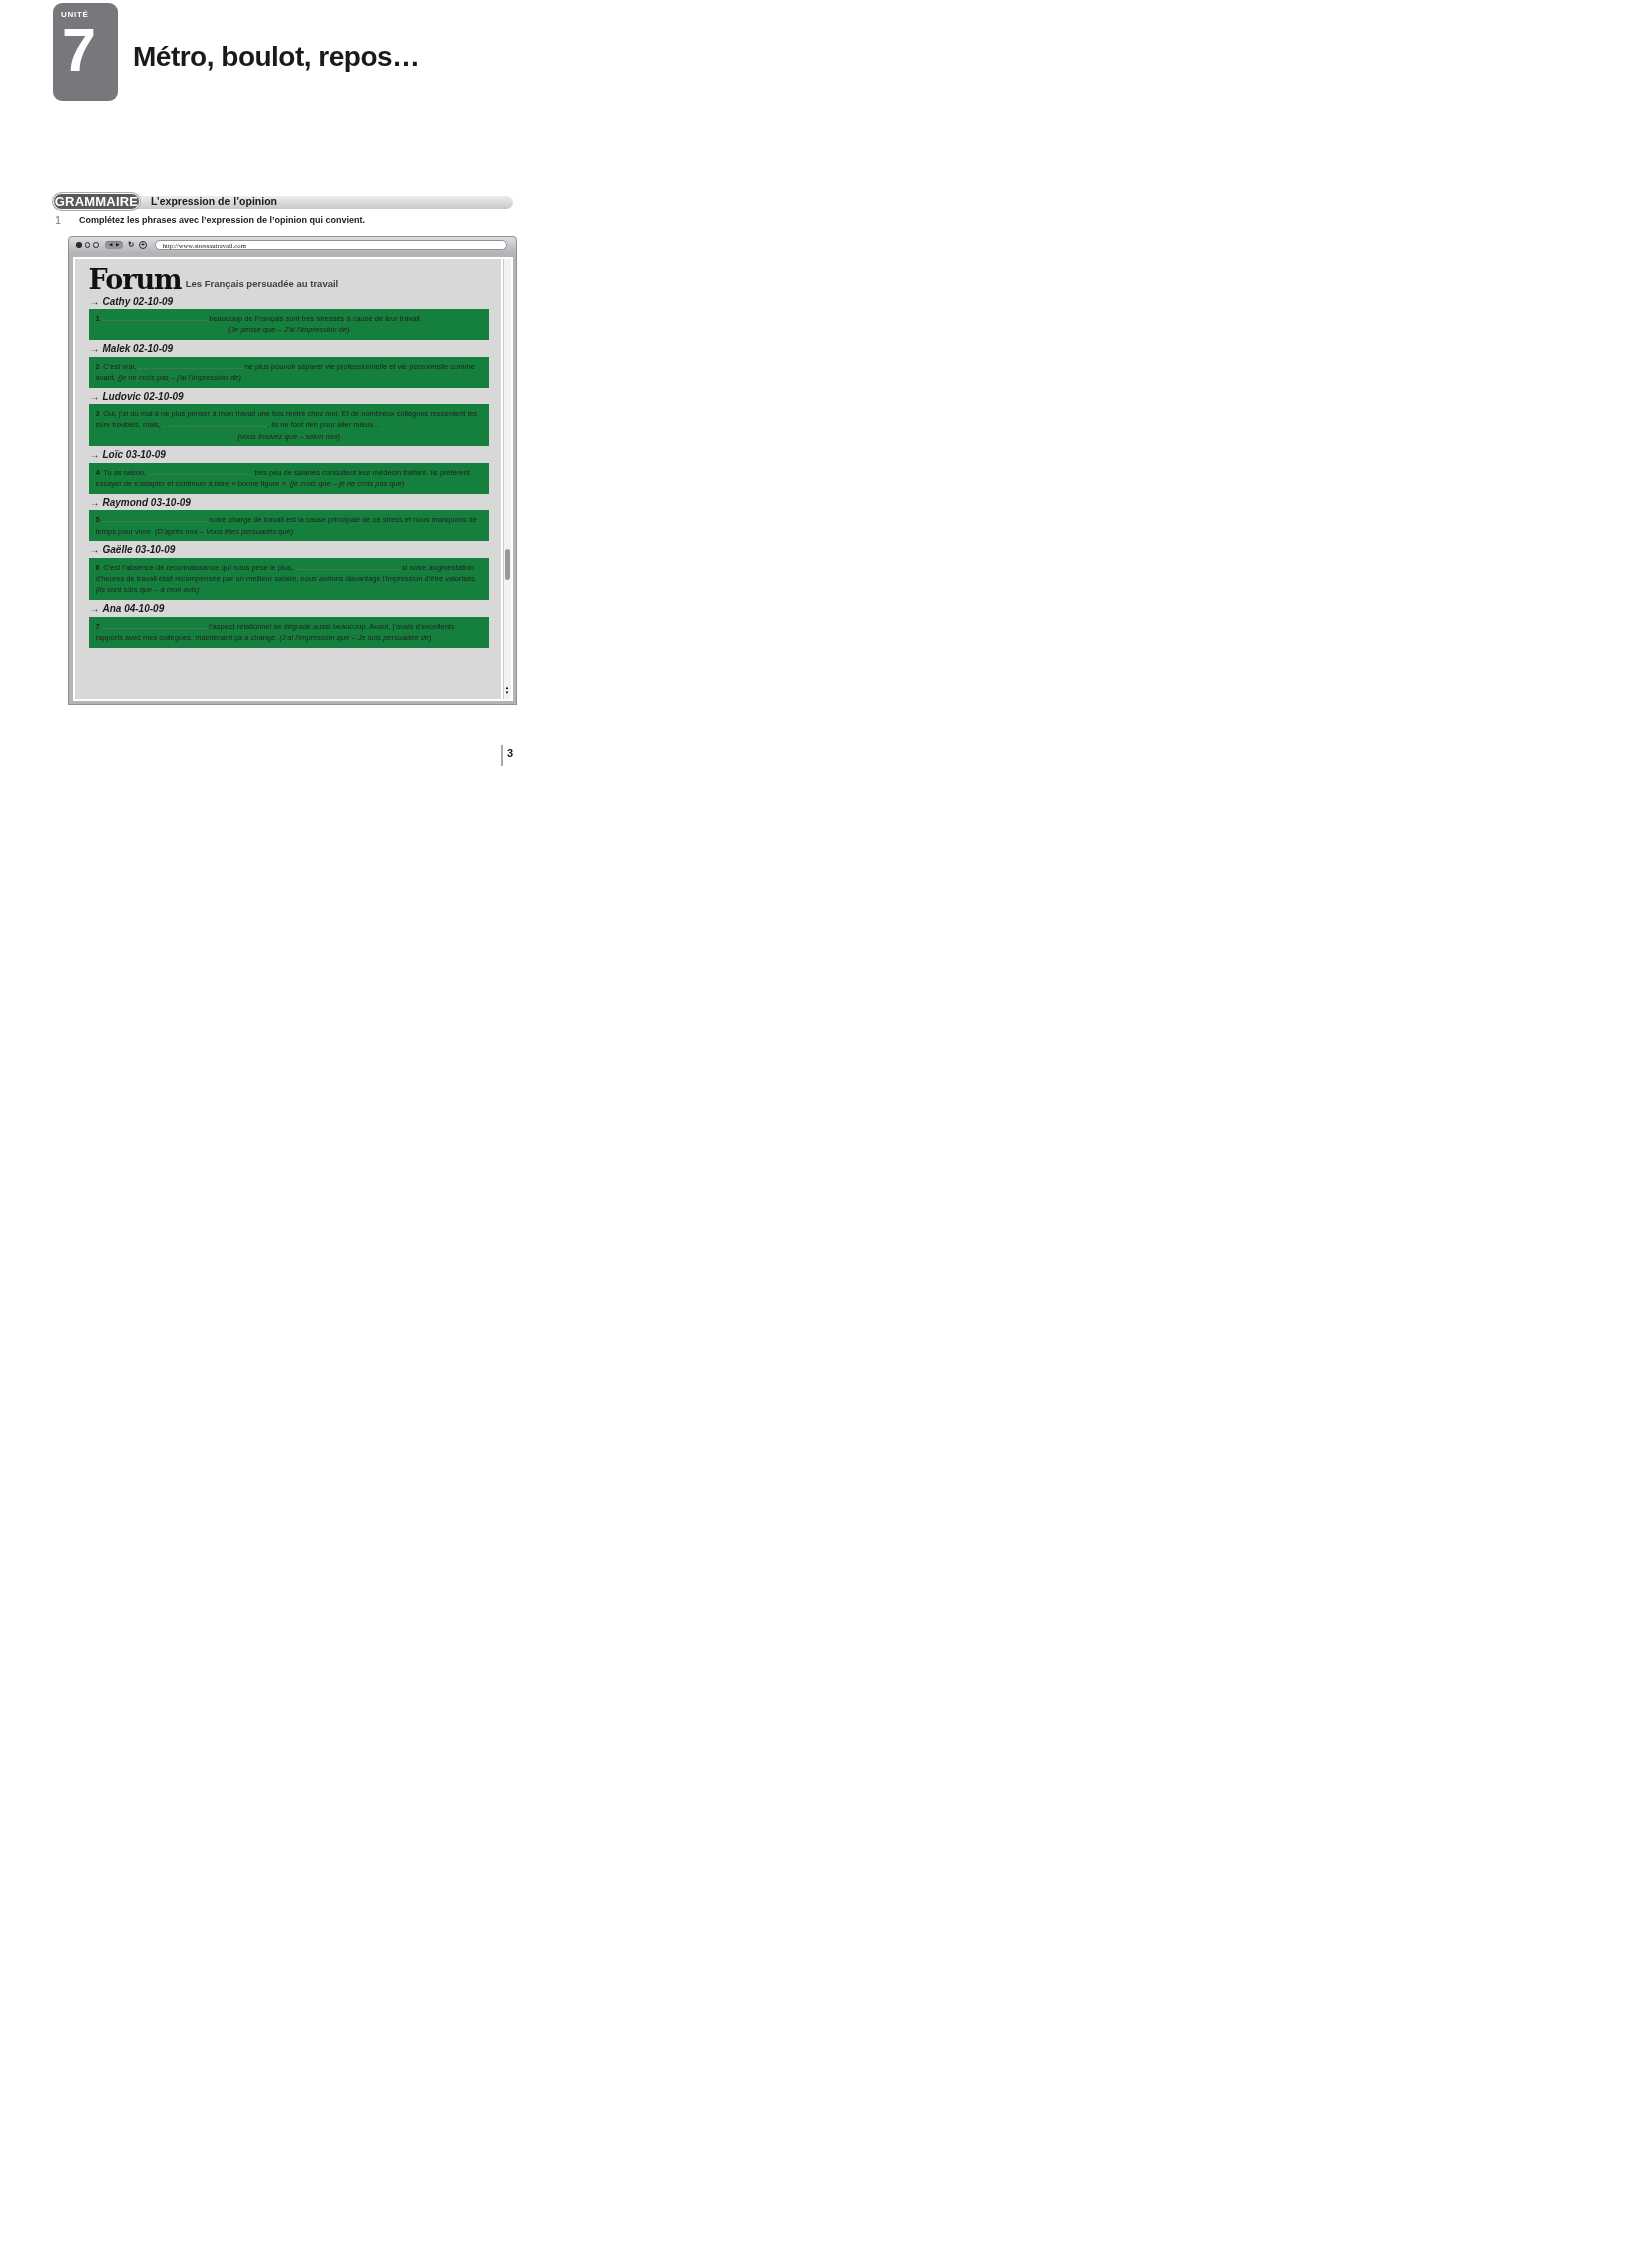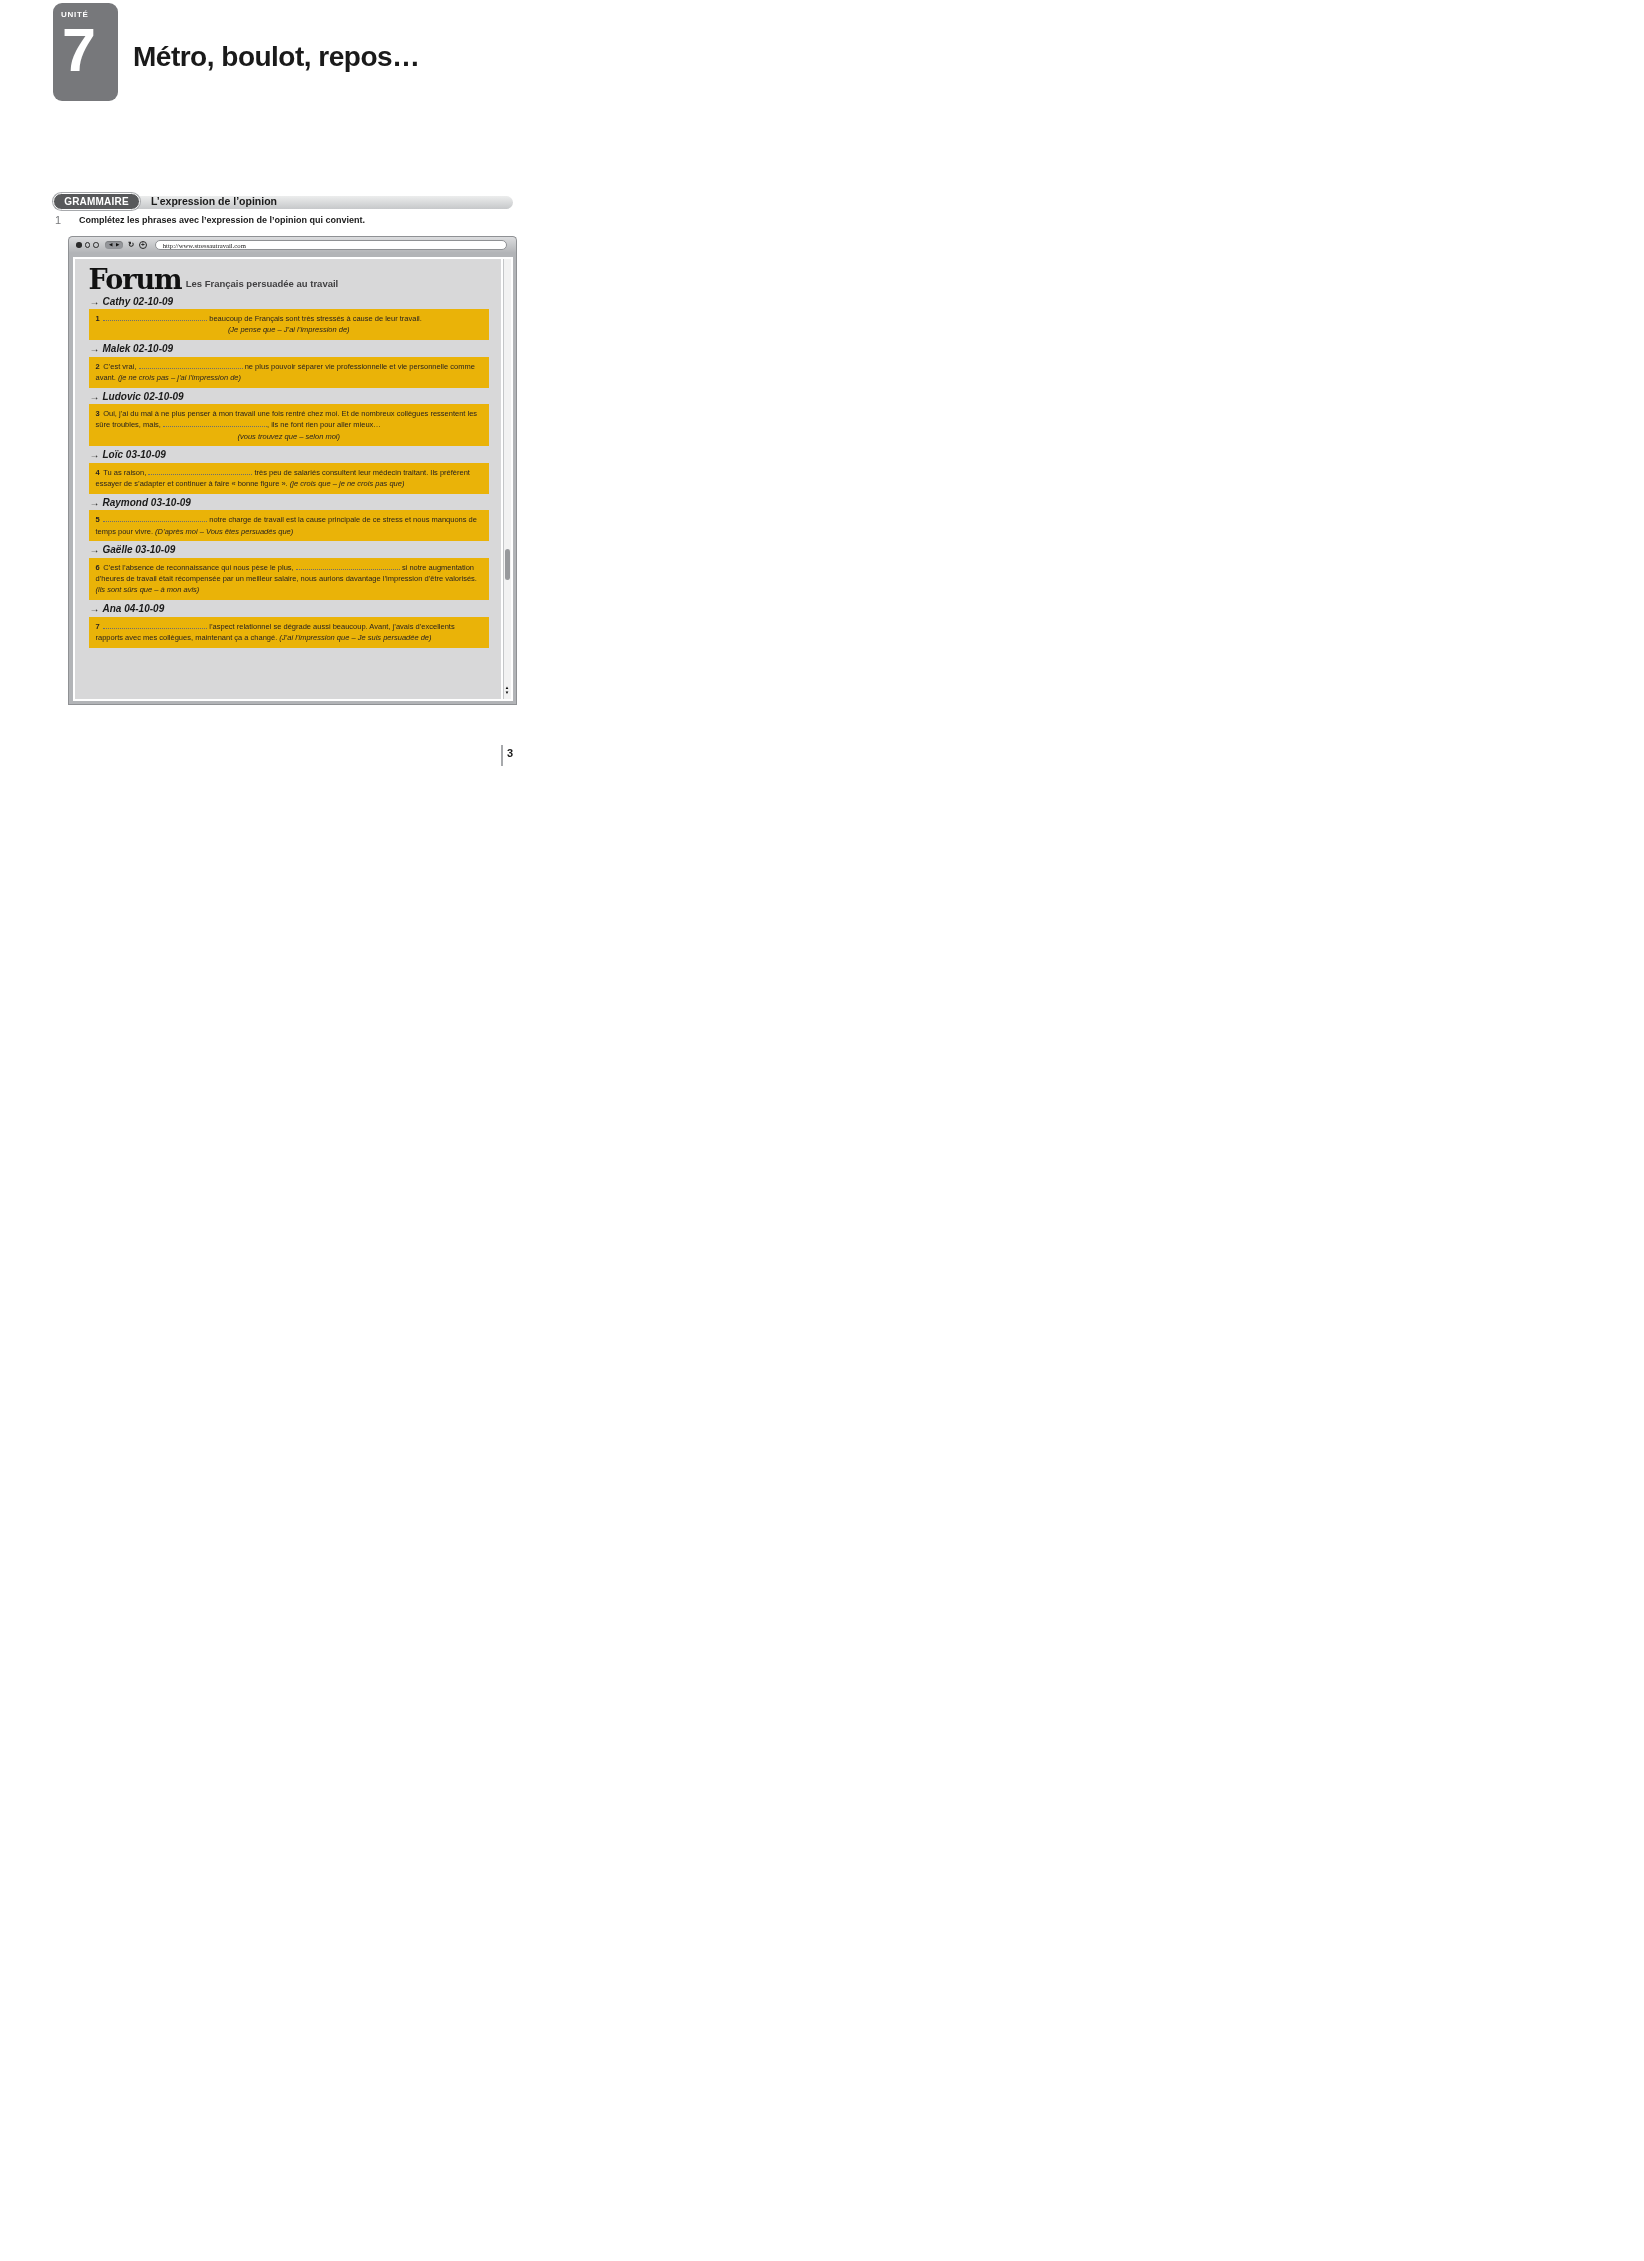--- a/index.html
+++ b/index.html
@@ -14,21 +14,21 @@
   .unit-number { font-size:61px; font-weight:bold; line-height:0.95; margin-top:3px; margin-left:1px; }
 
   .page-title { position:absolute; left:133px; top:41px; font-size:28px; font-weight:bold;
     letter-spacing:-0.5px; color:#1a1a1a; }
 
   
   .section-bar { position:absolute; left:59px; top:196px; width:454px; height:13.4px;
     background:linear-gradient(180deg,#eceded,#c6c8ca); border-radius:0 7px 7px 0; }
   .section-pill { position:absolute; left:53px; top:193px; width:87px; height:17.4px;
     background:#58595b; border:1px solid #ffffff; box-shadow:0 0 0 1px #a7a9ac;
-    border-radius:8.5px; color:#fff; font-size:10px; font-weight:bold; letter-spacing:0.2px;
+    border-radius:8.5px; color:#fff; font-size:13px; font-weight:bold; letter-spacing:0.2px;
     display:flex; align-items:center; justify-content:center; }
   .section-title { position:absolute; left:151px; top:195px; font-size:10.5px; font-weight:bold; color:#1a1a1a; }
 
   .exercise-number { position:absolute; left:55px; top:214px; font-size:11px; color:#77787b; font-weight:normal; }
   .exercise-instruction { position:absolute; left:79px; top:215px; font-size:9px; font-weight:bold; color:#1a1a1a; }
 
   
   .browser { position:absolute; left:68px; top:236px; width:449px; height:469px; }
   .browser-bar { height:17.4px; background:linear-gradient(180deg,#dcdddf,#b2b4b7);
     border:0.5px solid #8f9194; border-bottom:none; border-radius:4.5px 4.5px 0 0;
@@ -59,21 +59,21 @@
   .sarrow { font-size:4.5px; line-height:5.5px; color:#000; cursor:default; }
 
   
   .forum-header { display:flex; align-items:flex-end; gap:4px; margin-bottom:0; }
   .forum-title { font-family:"DejaVu Serif", serif; font-size:27px; font-weight:bold;
     letter-spacing:-1px; line-height:0.95; color:#111; }
   .forum-subtitle { font-size:9.5px; font-weight:bold; color:#414042; padding-bottom:4px; }
 
   .post-author { font-style:italic; font-size:10px; color:#1a1a1a; margin:3px 0 2.5px 1px; font-weight:600; }
   .post-author .arrow { font-style:normal; font-weight:bold; margin-right:3px; }
-  .post-box { background:#eab308; padding:4px 7px 4.5px 7px; margin-bottom:3px; }
+  .post-box { background:#15803d; padding:4px 7px 4.5px 7px; margin-bottom:3px; }
   .post-text { font-size:7.5px; line-height:1.5; color:#231f20; }
   .post-text .num { font-weight:bold; margin-right:3.5px; }
   .blank { display:inline-block; width:104px; border-bottom:0.7px dotted #6d6e71;
     height:0.85em; vertical-align:baseline; }
   .blank.sm { width:84px; }
   .options { font-style:italic;text-align:center; }
   .options.block { display:block; }
 
   
   .pagenum-bar { position:absolute; left:501px; top:745px; width:2px; height:21.4px; background:#a7a9ac; }

